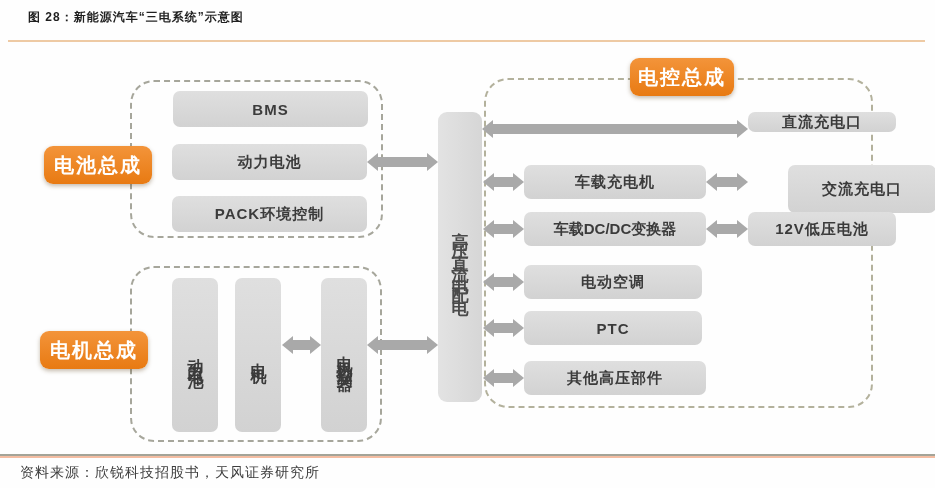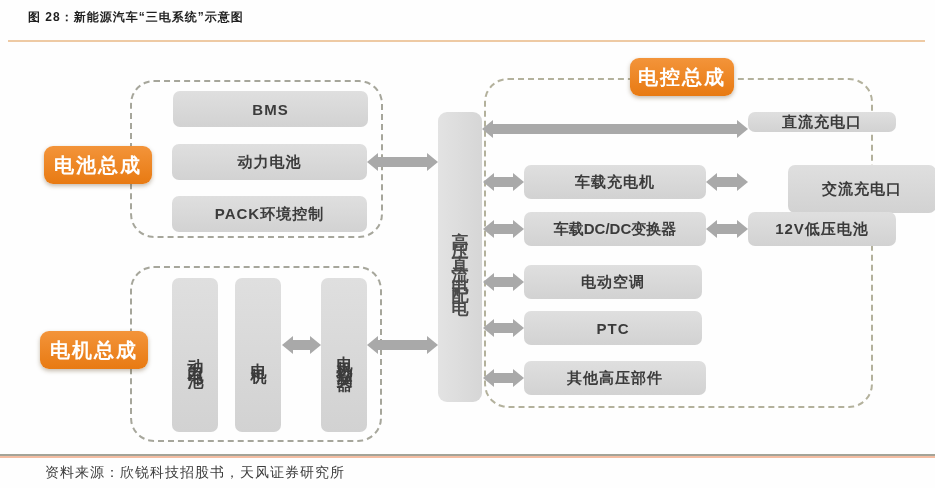--- a/index.html
+++ b/index.html
@@ -74,21 +74,21 @@
   }
 
   
   .footer-divider-gray {
     position: absolute; left: 0; right: 0; top: 454px; height: 2px; background: #a4a498;
   }
   .footer-divider-orange {
     position: absolute; left: 0; right: 0; top: 456px; height: 2px; background: #f4bda2;
   }
   .source-note {
-    position: absolute; left: 45px; top: 464px;
+    position: absolute; left: 20px; top: 464px;
     font-size: 14px; color: #3d3d3d; letter-spacing: 1px;
   }
 </style>
 </head>
 <body>
 
 <div class="stage">
 
   <div class="figure-title">图 28：新能源汽车“三电系统”示意图</div>
   <div class="title-underline"></div>

